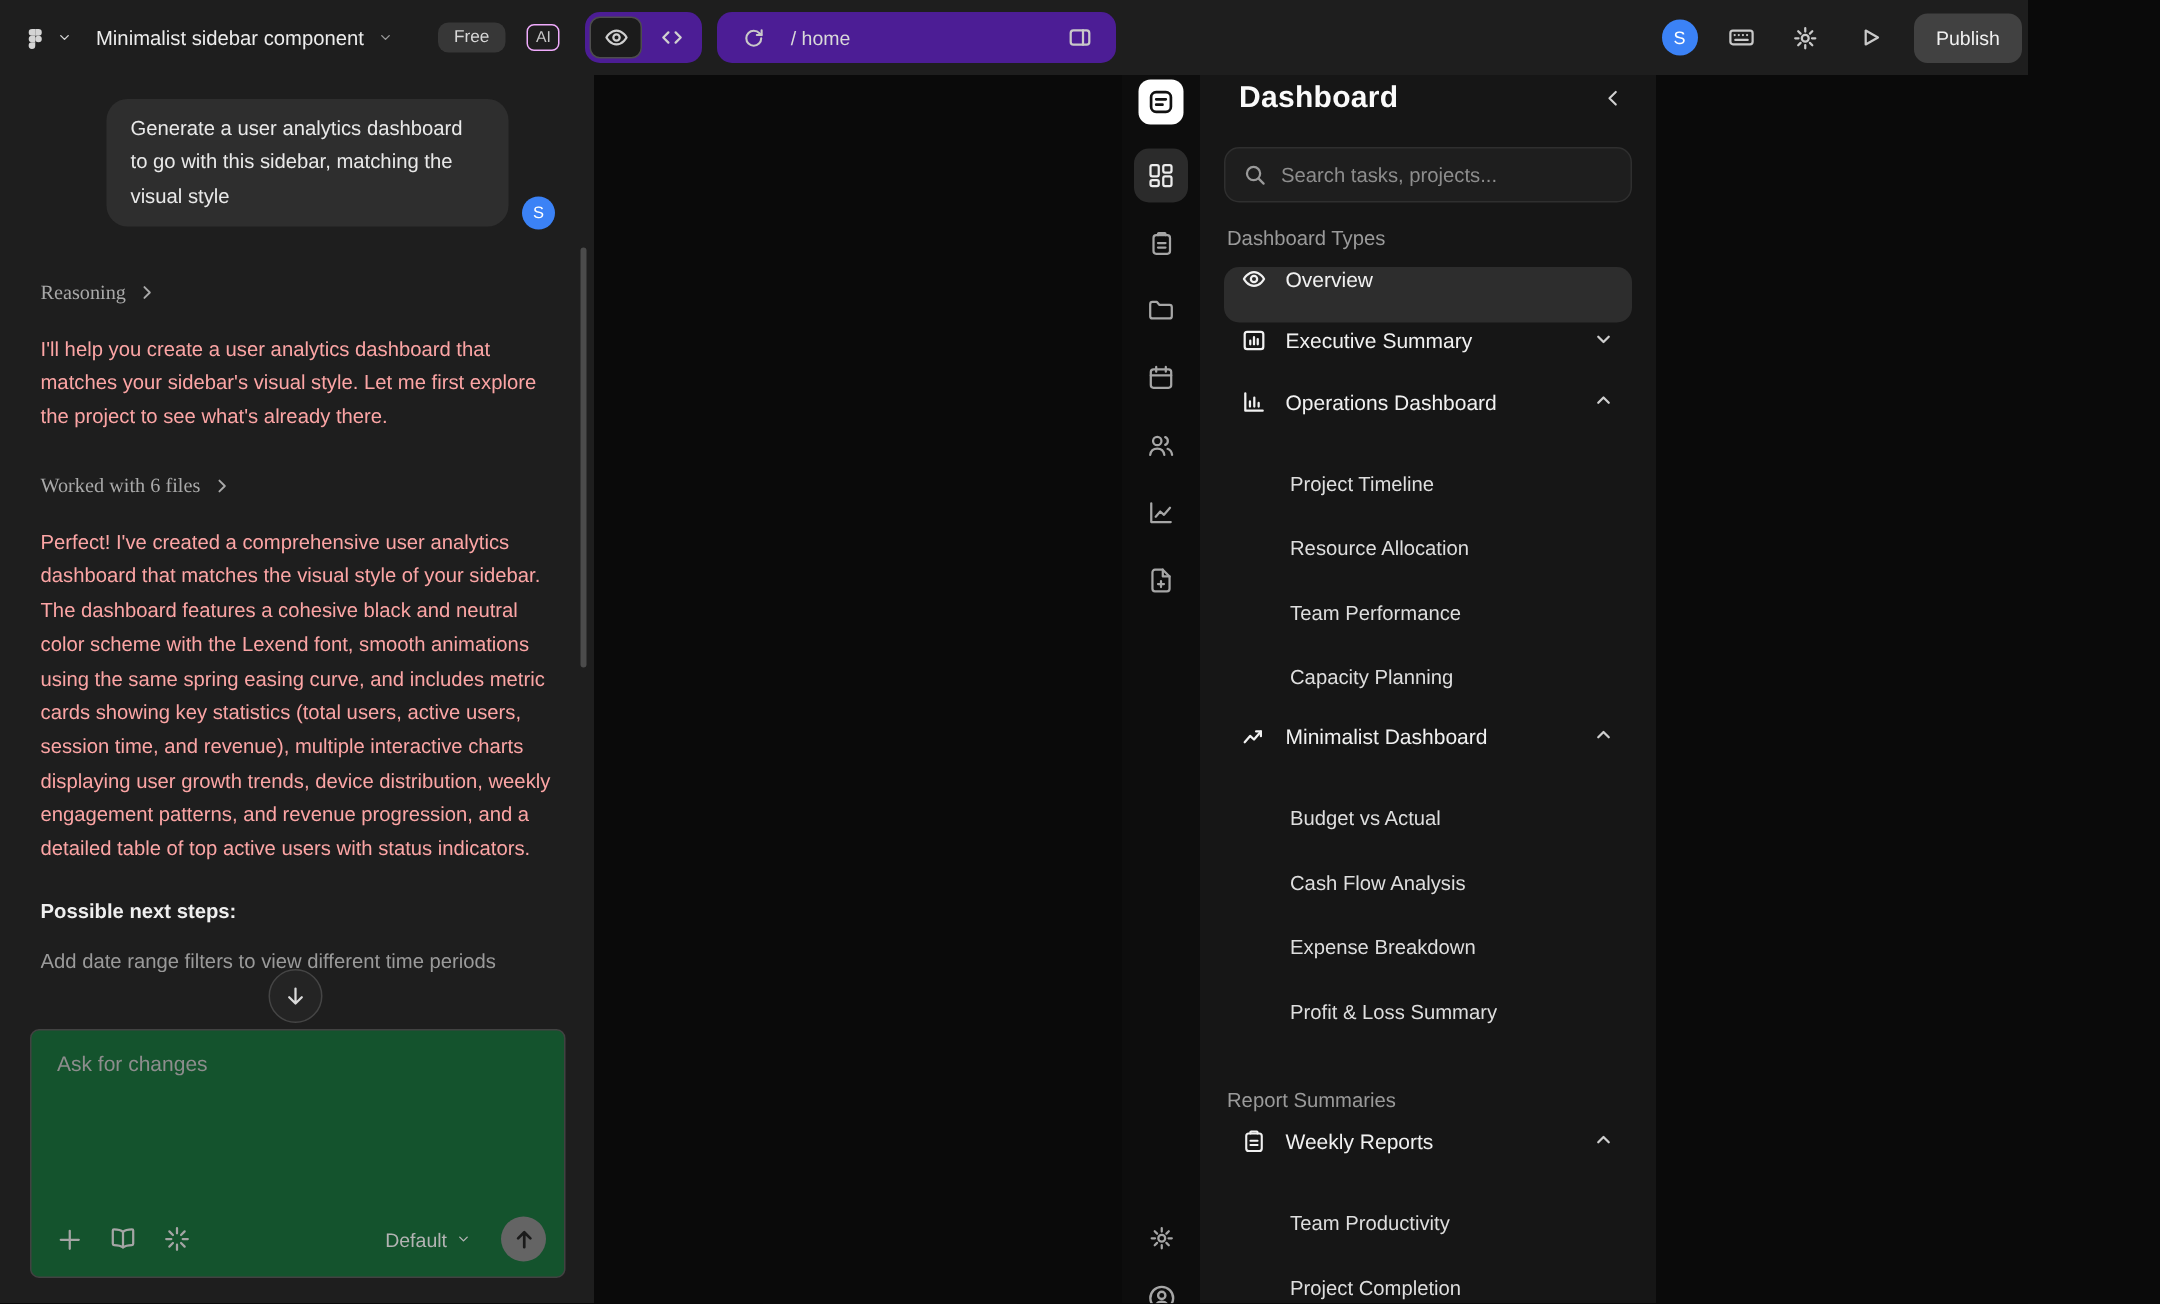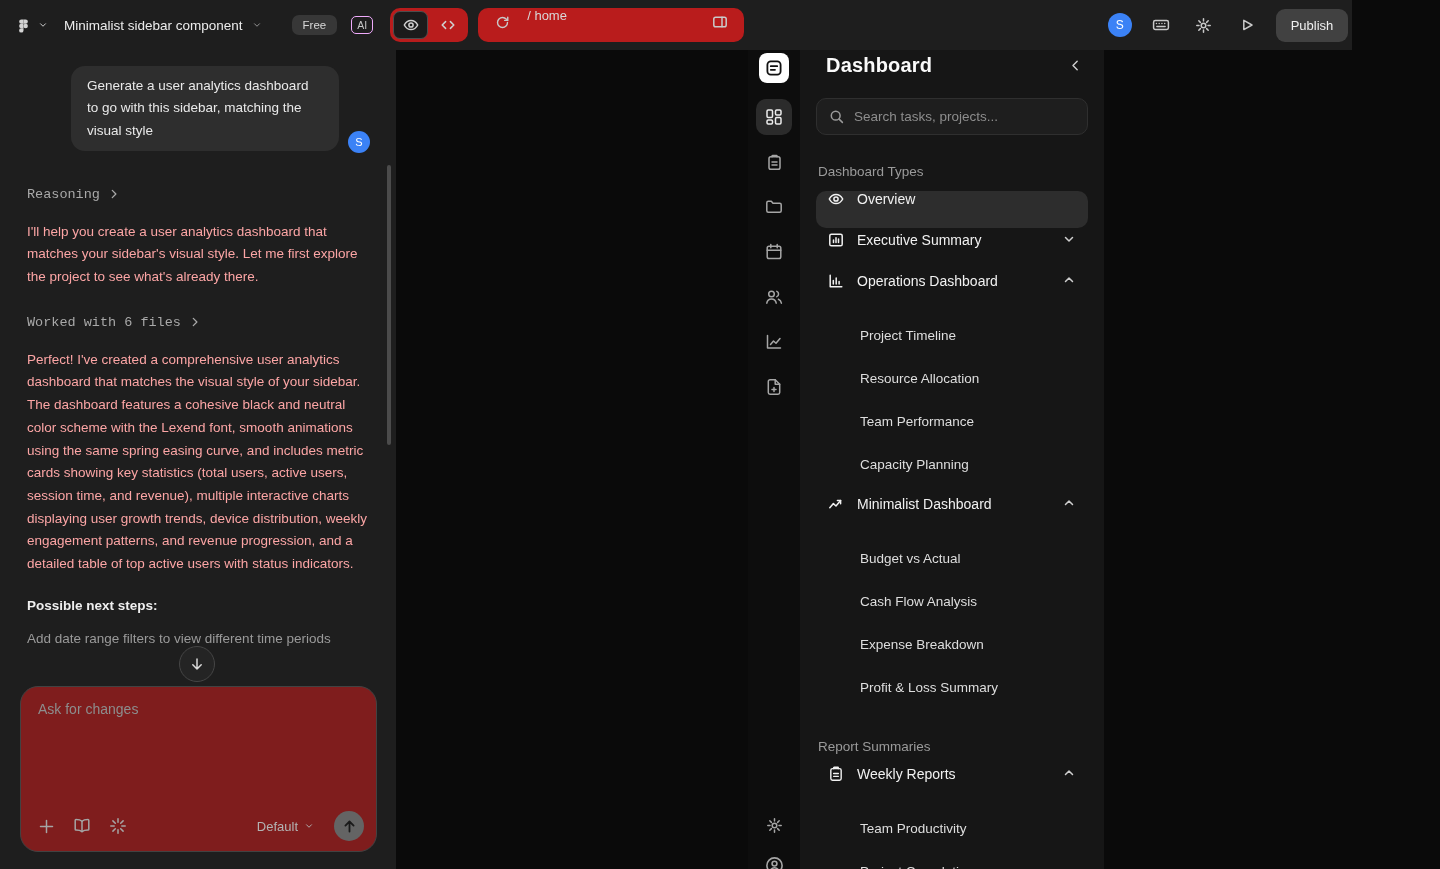--- a/index.html
+++ b/index.html
@@ -8,46 +8,46 @@
   #app{position:relative;width:1352px;height:869px;background:#0a0a0a;overflow:hidden}
   .ic{stroke:currentColor;fill:none;stroke-width:1.5;stroke-linecap:round;stroke-linejoin:round;display:block}
 
   
   .topbar{position:absolute;top:0;left:0;width:1440px;height:50px;background:#1e1e1e;display:flex;align-items:center;padding:0 12px 0 14px;z-index:30}
   .tb-left{display:flex;align-items:center}
   .logo-btn{display:flex;align-items:center;gap:7px;background:none;border:none;color:#d6d6d6;cursor:pointer;padding:4px 2px}
   .proj-title{display:flex;align-items:center;gap:9px;color:#ececec;font-size:13.5px;margin-left:14px;cursor:pointer}
   .badge-free{background:#373737;color:#d8d8d8;font-size:11.5px;padding:4px 11px;border-radius:7px;margin-left:30px}
   .badge-ai{border:1px solid #f0abfc;color:#c6c6c6;font-size:10.5px;padding:2px 5px;border-radius:5px;margin-left:14px}
-  .pill{display:flex;align-items:flex-start;background:#b91c1c;border-radius:10px;height:34px}
+  .pill{display:flex;align-items:center;background:#4c1d95;border-radius:10px;height:34px}
   .view-pill{margin-left:17px;padding:3px;gap:2px}
   .viewbtn{width:35px;height:28px;display:flex;align-items:center;justify-content:center;background:none;border:none;color:#cfcfcf;border-radius:7px;cursor:pointer}
   .viewbtn.active{background:#1b1b1b;border:1px solid #4d4d4d}
   .nav-pill{margin-left:10px;width:266px;padding:0 10px}
   .breadcrumb{flex:1;color:#d9d9d9;font-size:13px;padding-left:11px}
   .iconbtn{background:none;border:none;color:#c9c9c9;display:flex;align-items:center;justify-content:center;width:28px;height:28px;cursor:pointer;padding:0}
   .tb-right{margin-left:auto;display:flex;align-items:center;gap:15px}
   .avatar{width:24px;height:24px;border-radius:50%;background:#3b82f6;color:#fff;font-size:12px;display:flex;align-items:center;justify-content:center}
   .btn{border:none;border-radius:9px;font-size:13px;padding:9px 15px;cursor:pointer}
   .btn-publish{background:#414141;color:#f0f0f0}
   .btn-share{background:#3b82f6;color:#fff}
 
   
   .chat{position:absolute;top:50px;left:0;width:396px;height:819px;background:#1e1e1e;z-index:20}
   .chat-scroll{position:absolute;inset:0;padding:16px 26px 0 27px;overflow:hidden}
   .msg-row{display:flex;justify-content:flex-end;align-items:flex-end;gap:9px}
   .bubble{background:#2e2e2e;border-radius:14px;padding:9px 16px;max-width:268px;color:#e9e9e9;font-size:13.5px;line-height:1.65}
   .avatar-sm{flex:0 0 auto;width:22px;height:22px;border-radius:50%;background:#3b82f6;color:#fff;font-size:11px;display:flex;align-items:center;justify-content:center;margin-bottom:-2px}
-  .disclosure{display:flex;align-items:center;gap:8px;background:none;border:none;color:#a9a9a9;font-size:13.5px;margin-top:36px;cursor:pointer;padding:0;font-family:Liberation Mono, monospace}
+  .disclosure{display:flex;align-items:center;gap:8px;background:none;border:none;color:#a9a9a9;font-size:13.5px;margin-top:36px;cursor:pointer;padding:0;font-family:Liberation Serif, serif}
   .para{color:#fca5a5;font-size:13.5px;line-height:1.68;margin-top:19px}
   .para.bold{color:#efefef;font-weight:700}
   .clipped-line{color:#9a9a9a;font-size:13.5px;margin-top:14px;white-space:nowrap;overflow:hidden}
   .chat-sbar{position:absolute;right:5px;top:115px;width:4px;height:280px;border-radius:2px;background:#4b4b4b;cursor:pointer}
   .scrolldown{position:absolute;left:179px;top:596px;width:36px;height:36px;border-radius:50%;background:#242424;border:1px solid #454545;color:#dadada;display:flex;align-items:center;justify-content:center;cursor:pointer;z-index:6}
-  .composer{position:absolute;left:20px;top:636px;width:357px;height:166px;background:#7f1d1d;border:1px solid #424242;border-radius:18px;z-index:5}
+  .composer{position:absolute;left:20px;top:636px;width:357px;height:166px;background:#14532d;border:1px solid #424242;border-radius:6px;z-index:5}
   .composer textarea{width:100%;height:104px;background:transparent;border:none;outline:none;resize:none;color:#e8e8e8;font-size:14px;padding:14px 17px;font-family:inherit}
   .composer textarea::placeholder{color:#8d8d8d}
   .composer-bar{position:absolute;left:13px;right:12px;bottom:10px;display:flex;align-items:center;gap:12px}
   .cbtn{background:none;border:none;color:#a5a5a5;display:flex;align-items:center;justify-content:center;width:24px;height:24px;cursor:pointer;padding:0}
   .model-sel{margin-left:auto;display:flex;align-items:center;gap:6px;color:#b3b3b3;font-size:13px;background:none;border:none;cursor:pointer;font-family:inherit}
   .send-btn{width:30px;height:30px;border-radius:50%;border:none;background:#646464;color:#1a1a1a;display:flex;align-items:center;justify-content:center;cursor:pointer;margin-left:8px}
 
   
   .canvas{position:absolute;left:396px;top:50px;right:0;bottom:0;background:#0a0a0a}
 
@@ -60,21 +60,21 @@
   .rail-btn.active{background:#2b2b2b;color:#ececec}
   .rail-bottom{margin-top:auto;display:flex;flex-direction:column;align-items:center;padding-bottom:0}
   .rail-bottom .rail-btn{margin-top:4px}
   .panel{flex:1;background:#161616;padding:0 16px;overflow:hidden;position:relative}
   .panel-head{height:30px;display:flex;align-items:center;justify-content:space-between;padding-left:10px}
   .panel-title{font-size:20px;font-weight:700;color:#fafafa;letter-spacing:.2px}
   .collapse-btn{background:none;border:none;color:#cfcfcf;cursor:pointer;width:26px;height:26px;display:flex;align-items:center;justify-content:center}
   .searchbox{margin-top:18px;height:37px;background:#1e1e1e;border:1px solid #2f2f2f;border-radius:10px;display:flex;align-items:center;gap:10px;padding:0 12px}
   .searchbox input{flex:1;background:transparent;border:none;outline:none;color:#e6e6e6;font-size:13.5px;font-family:inherit}
   .searchbox input::placeholder{color:#8d8d8d}
-  .section-label{margin-top:29px;font-size:13.5px;color:#9a9a9a;padding-left:2px}
+  .section-label{margin-top:16px;font-size:13.5px;color:#9a9a9a;padding-left:2px}
   .section-label.second{margin-top:30px}
   .navlist{margin-top:12px}
   .nav-row{height:37px;border-radius:10px;display:flex;align-items:flex-start;gap:13px;padding:0 12px;color:#f1f1f1;font-size:14px;font-weight:500;margin-bottom:4px;cursor:pointer}
   .nav-row.active{background:#2d2d2d}
   .nav-row .chev{margin-left:auto;color:#cfcfcf;display:flex}
   .nav-sub{height:43px;display:flex;align-items:center;padding-left:44px;color:#dedede;font-size:13.5px;cursor:pointer}
   .gap10{height:10px}
 
   
   .help-btn{position:absolute;left:1407px;top:824px;width:30px;height:30px;border-radius:50%;background:#2d2d2d;border:1px solid #3a3a3a;color:#e0e0e0;font-size:14px;font-weight:700;cursor:pointer;display:flex;align-items:center;justify-content:center;z-index:40}

